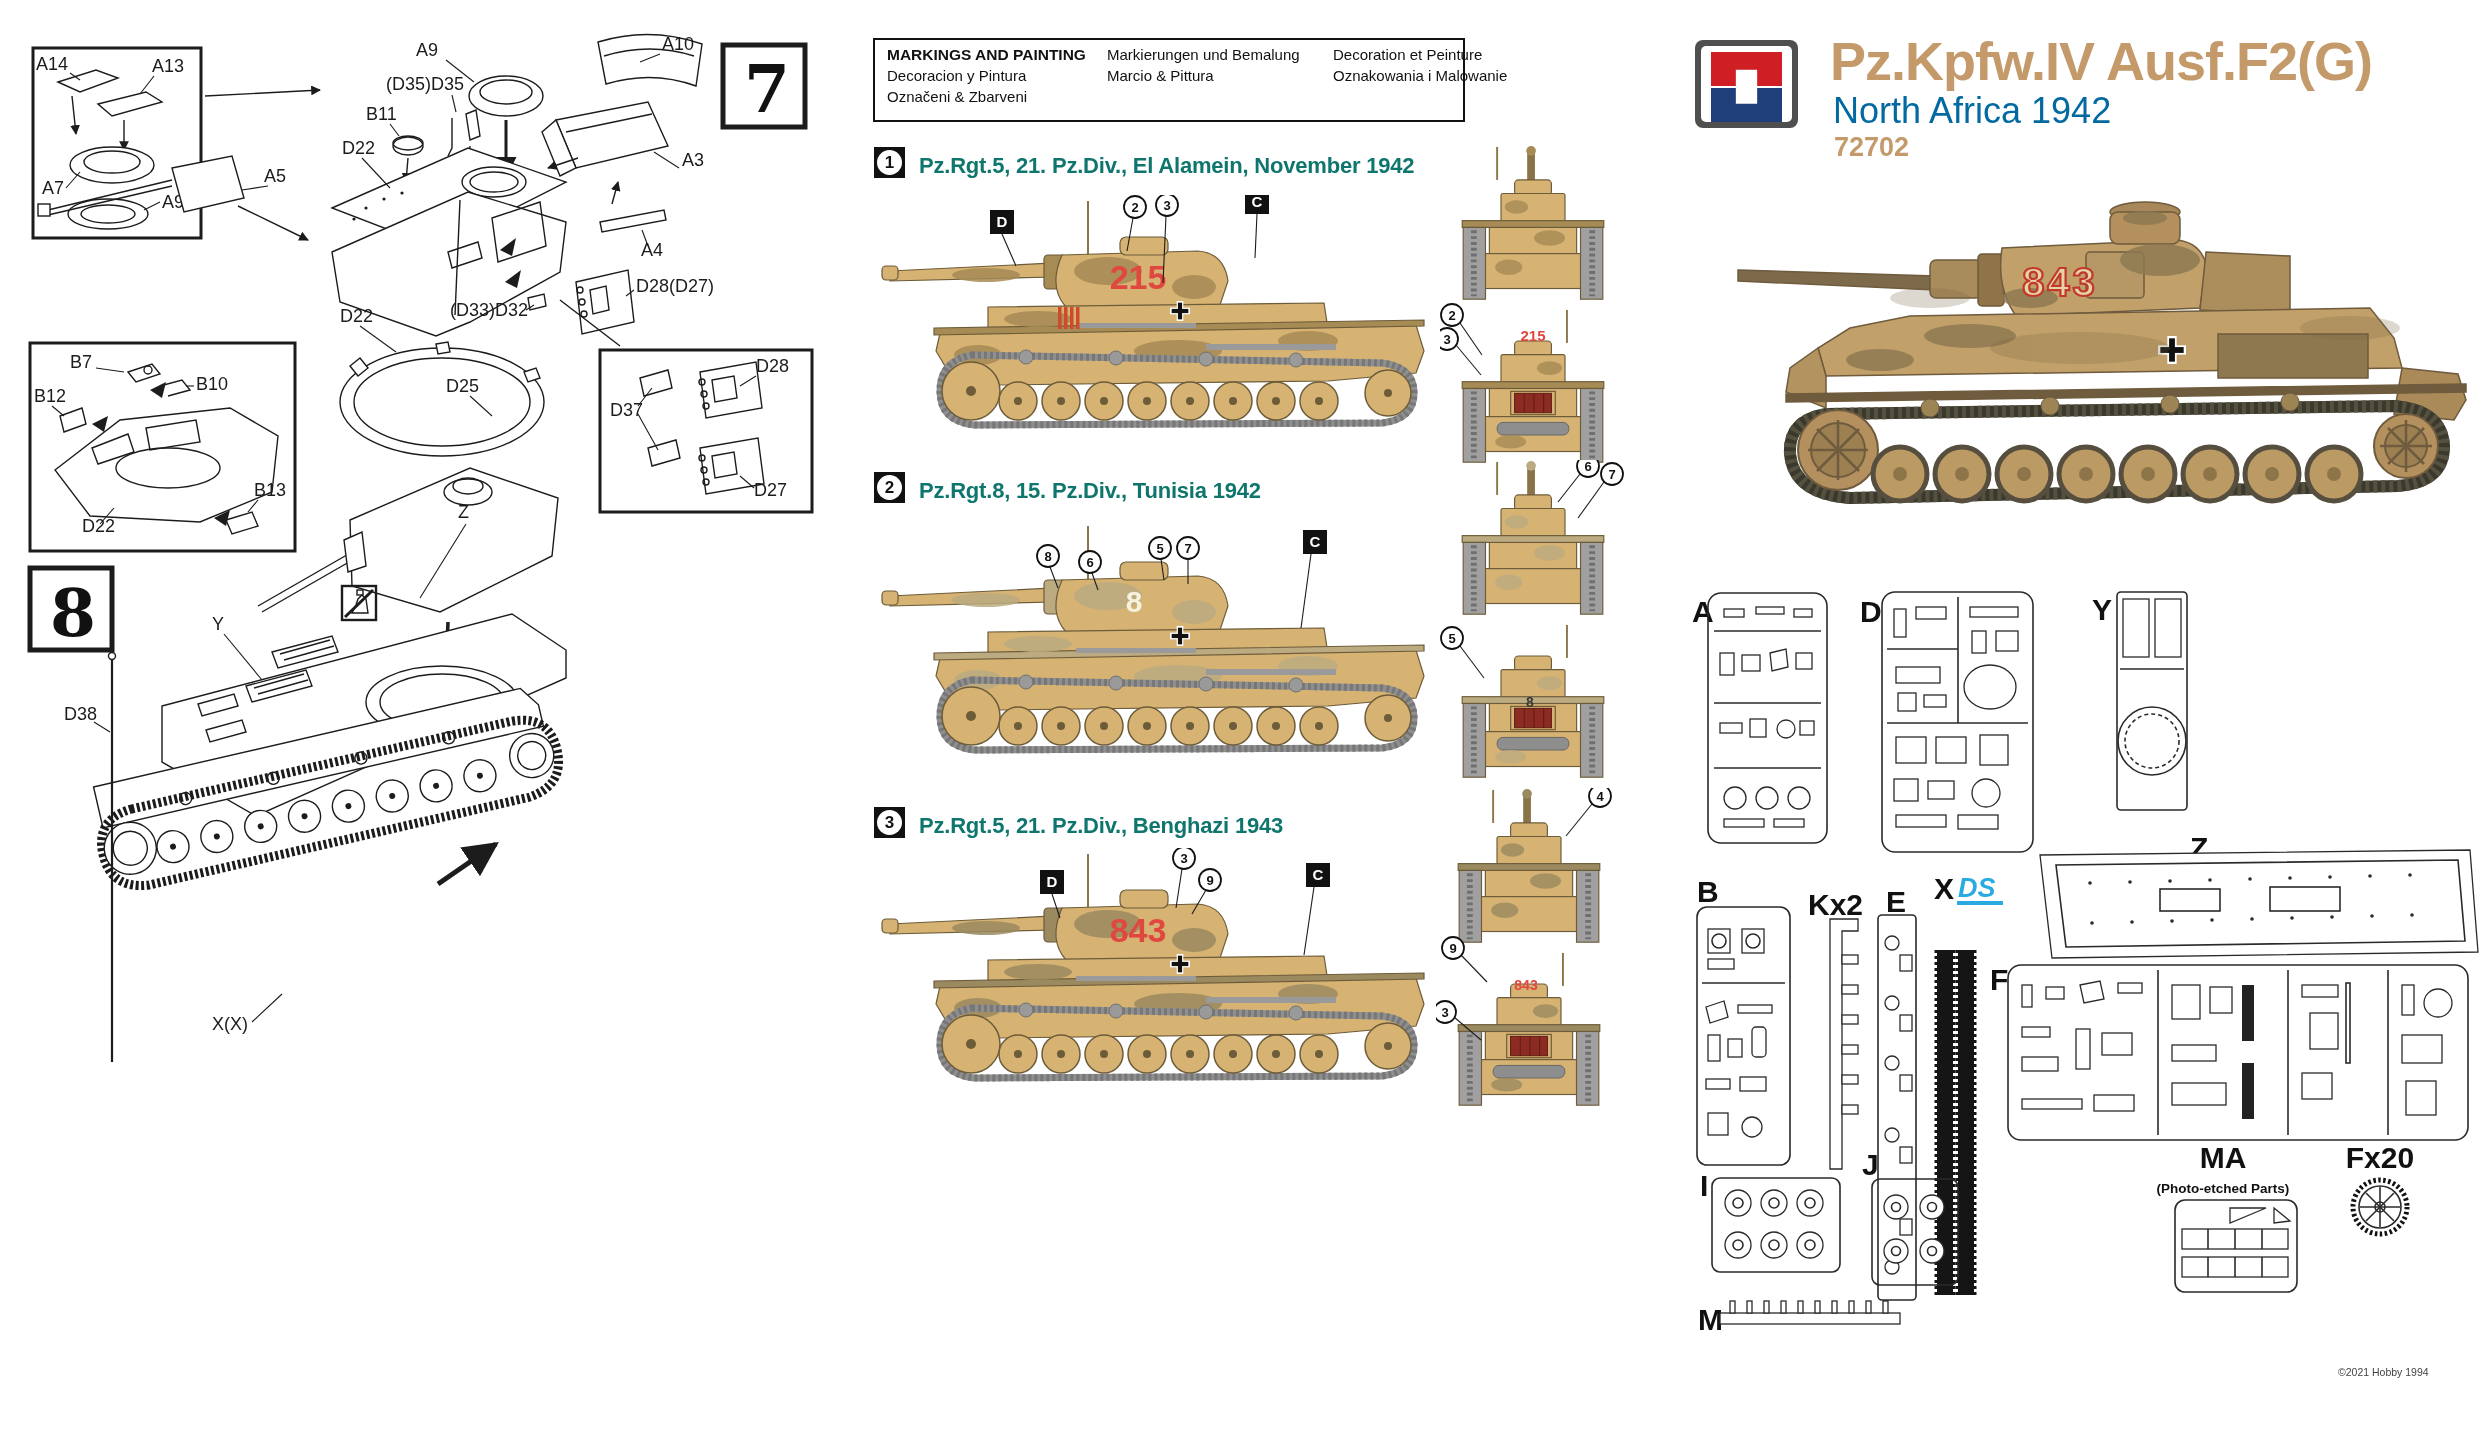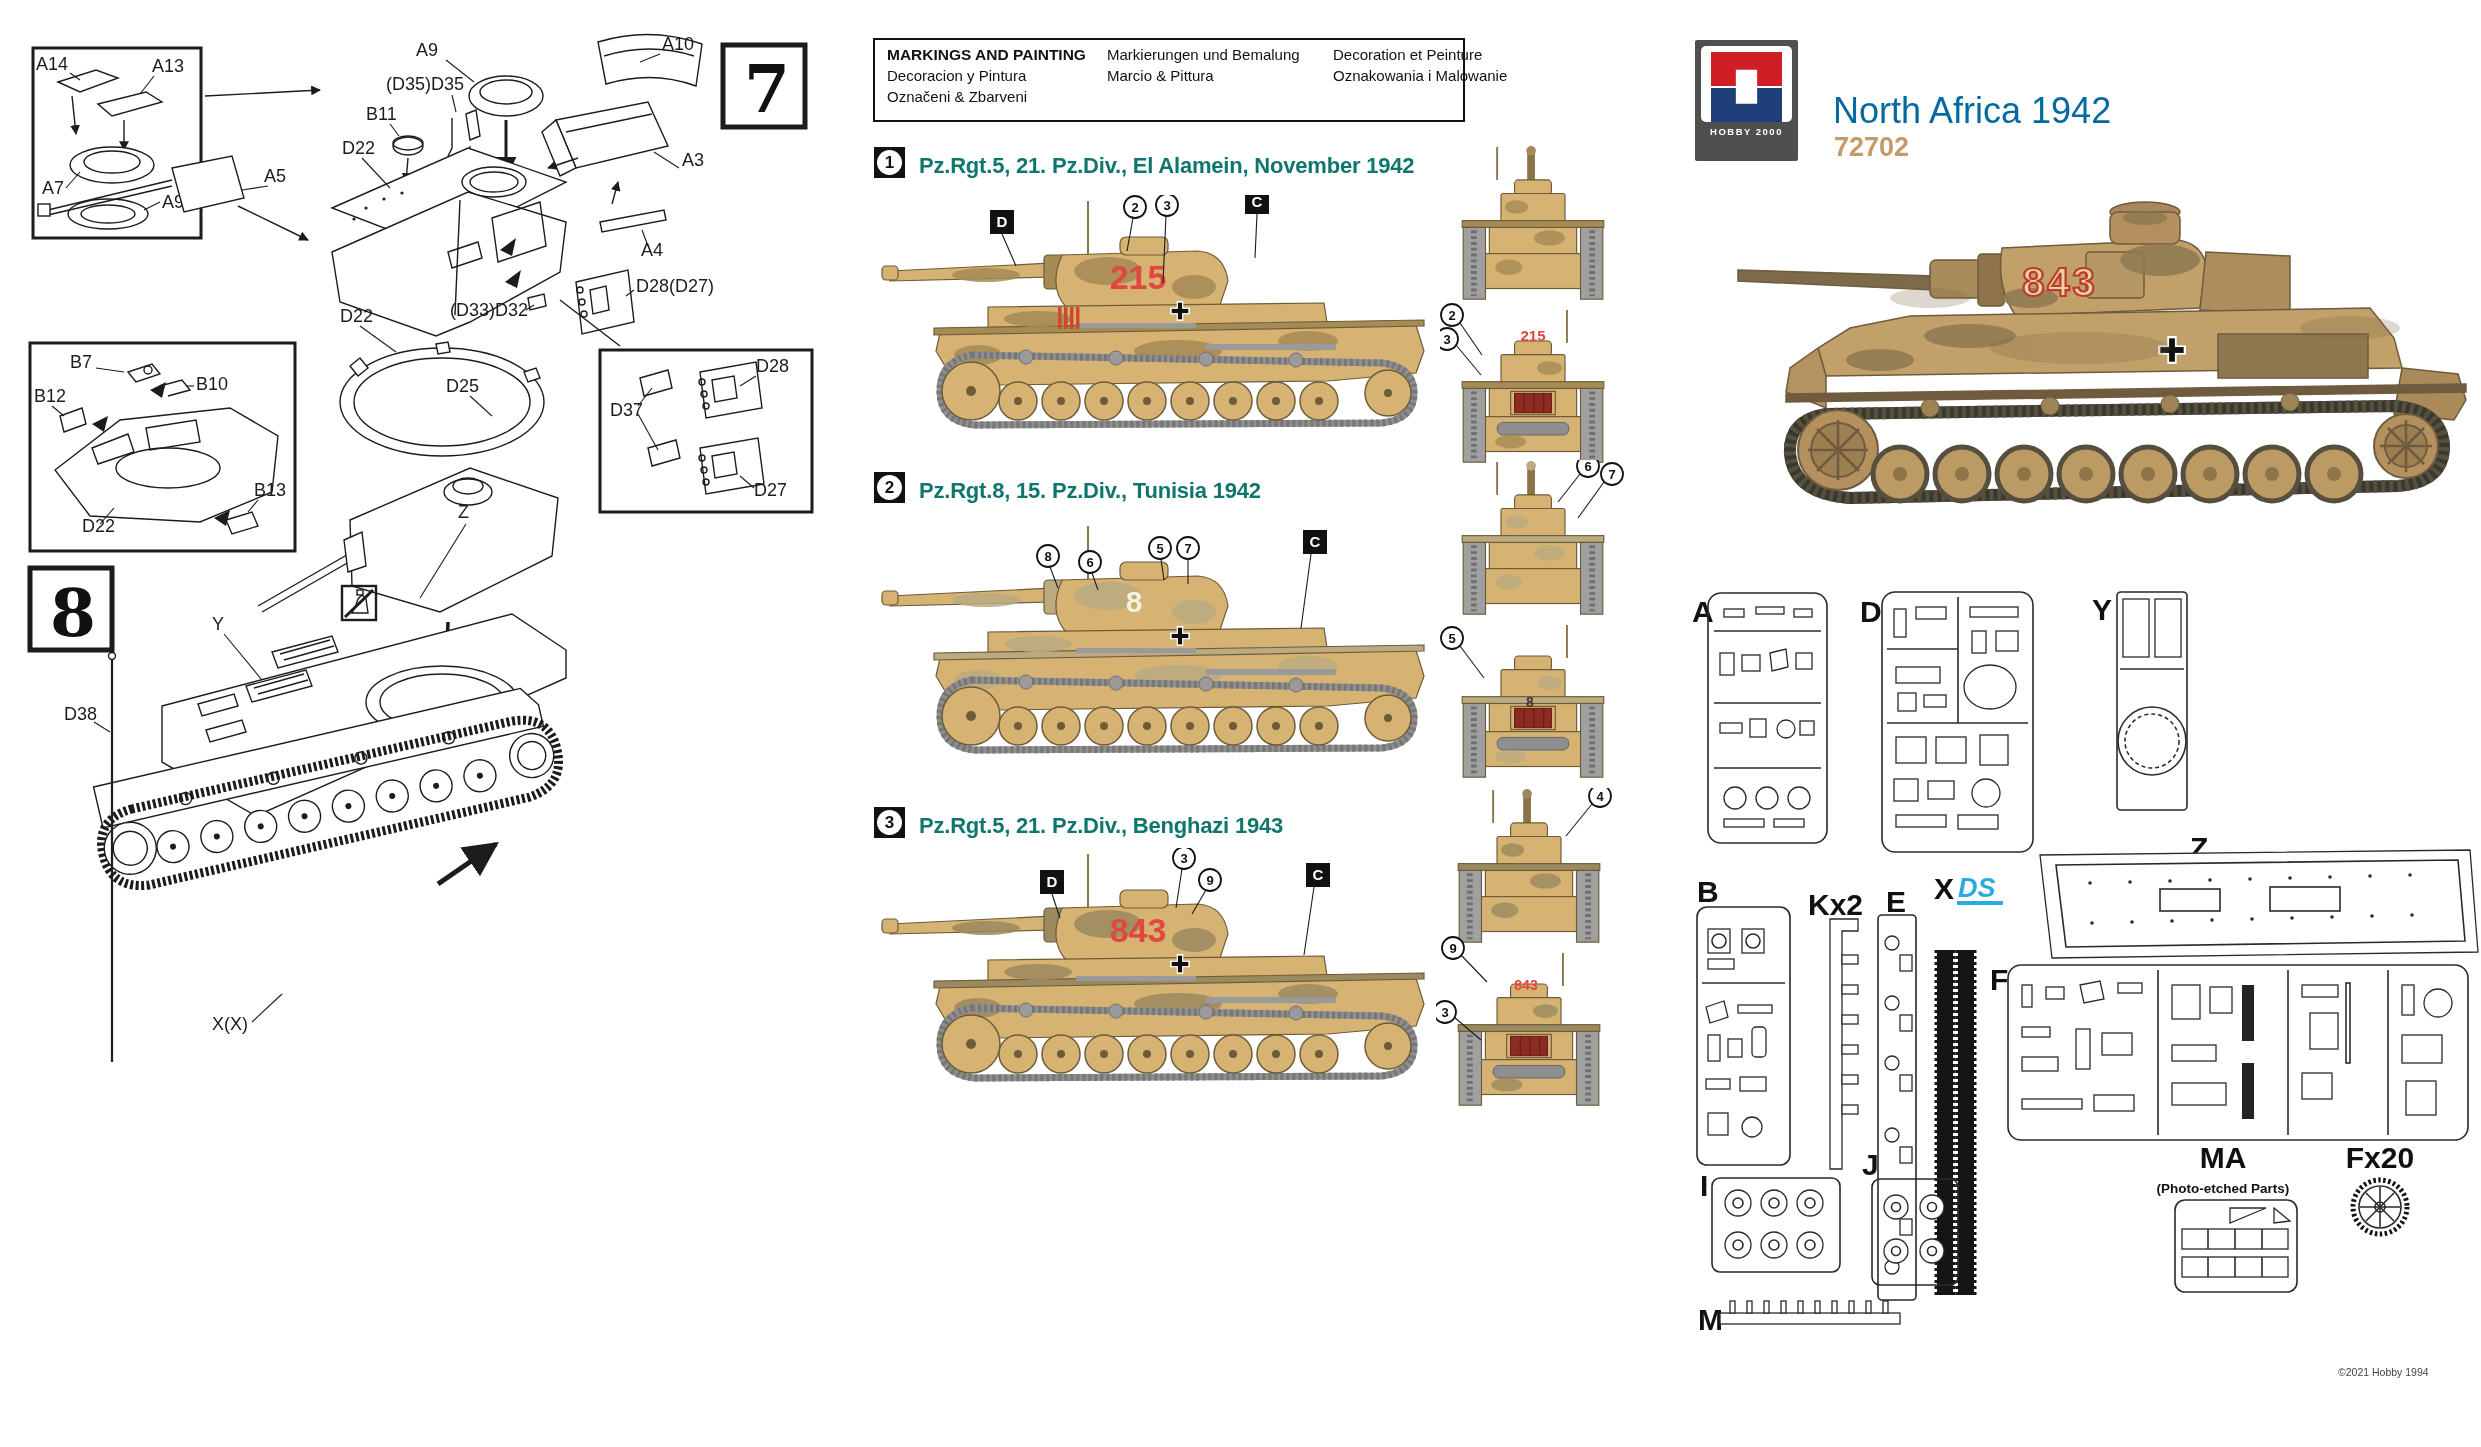--- a/index.html
+++ b/index.html
@@ -16,21 +16,21 @@
   .mkbox{position:absolute;left:873px;top:38px;width:592px;height:84px;border:2.5px solid #111;box-sizing:border-box}
   .mk{position:absolute;font-size:15px;color:#111;white-space:nowrap}
   .mk.b{font-weight:bold;font-size:15.5px}
   .badge{position:absolute;width:31px;height:31px;background:#111;display:flex;align-items:center;justify-content:center}
   .badge .bc{width:25px;height:25px;border-radius:50%;background:#fff;display:flex;align-items:center;justify-content:center;font-weight:bold;font-size:17px;color:#111}
   .stitle{position:absolute;font-size:22px;font-weight:600;color:#0f766e;white-space:nowrap;letter-spacing:-0.2px}
   
   .ptitle{position:absolute;left:1830px;top:30px;font-size:54px;font-weight:bold;color:#c49a6b;letter-spacing:-1px;white-space:nowrap}
   .psub{position:absolute;left:1833px;top:90px;font-size:36px;font-weight:normal;color:#0369a1;white-space:nowrap}
   .pkit{position:absolute;left:1834px;top:132px;font-size:27px;font-weight:bold;color:#c49a6b}
-  .logo{position:absolute;left:1695px;top:40px;width:103px;height:121px;background:#4f4f4f;border-radius:2px;box-sizing:border-box;padding:6px 6px 12px 6px}
+  .logo{position:absolute;left:1695px;top:40px;width:103px;height:88px;background:#4f4f4f;border-radius:8px;box-sizing:border-box;padding:6px 6px 12px 6px}
   .logo-inner{position:relative;width:91px;height:76px;background:#fff;border-radius:5px;overflow:hidden}
   .logo-red{position:absolute;left:10px;top:6px;width:71px;height:34px;background:#cf1f25;
     clip-path:polygon(0 0,100% 0,100% 100%,65% 100%,65% 52%,35% 52%,35% 100%,0 100%)}
   .logo-blue{position:absolute;left:10px;top:42px;width:71px;height:34px;background:#1f3f7a;
     clip-path:polygon(0 0,35% 0,35% 46%,65% 46%,65% 0,100% 0,100% 100%,0 100%)}
   .logo-brand{color:#fff;font-size:9.5px;font-weight:bold;text-align:center;letter-spacing:1.5px;margin-top:4px;white-space:nowrap}
   .copy{position:absolute;left:2338px;top:1366px;font-size:10.5px;color:#444;white-space:nowrap}
   .callout-circ{fill:#fff;stroke:#111;stroke-width:1.8}
   .callout-num{font-size:13px;font-weight:bold;fill:#111;text-anchor:middle}
   .callout-box{fill:#111}
@@ -572,20 +572,21 @@
   </g>
 </svg>
 
 <div class="logo">
   <div class="logo-inner">
     <div class="logo-red"></div>
     <div class="logo-blue"></div>
   </div>
   <div class="logo-brand">HOBBY 2000</div>
 </div>
+<div class="ptitle">Pz.Kpfw.IV Ausf.F2(G)</div>
 <div class="psub">North Africa 1942</div>
 <div class="pkit">72702</div>
 
 <svg class="abs" style="left:1730px;top:168px" width="751" height="358" viewBox="0 0 751 358">
   <g stroke="#6f5b3d" stroke-width="1.5">
     <polygon points="8,102 205,108 205,122 8,113" fill="#7d6a4a"></polygon>
     <rect x="200" y="92" width="52" height="38" rx="6" fill="#a98c5c"></rect>
     <rect x="248" y="86" width="26" height="52" rx="4" fill="#8f7449"></rect>
     <path d="M 272,80 L 446,72 Q 470,74 476,96 L 470,140 L 286,148 Q 266,120 272,80 Z" fill="#c2a06a"></path>
     <ellipse cx="415" cy="44" rx="35" ry="10" fill="#a8885a"></ellipse>

